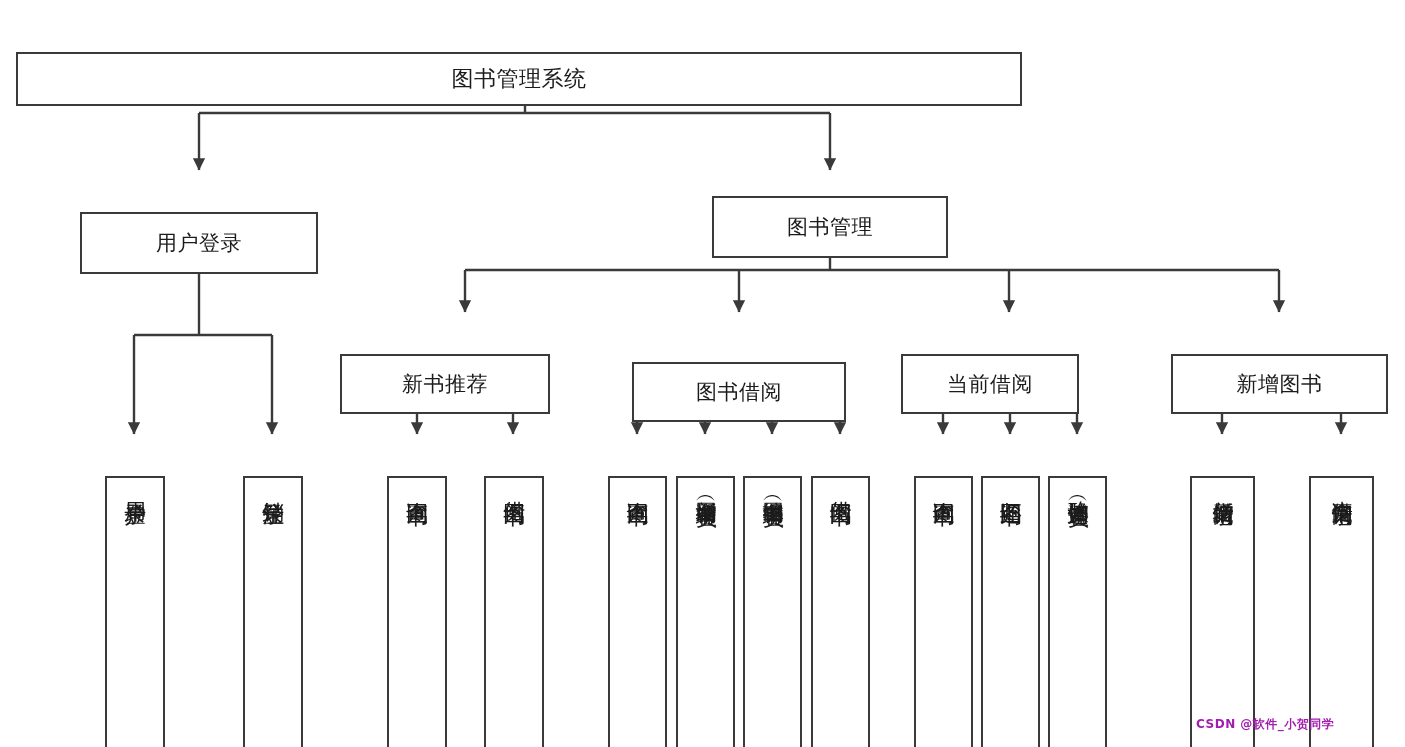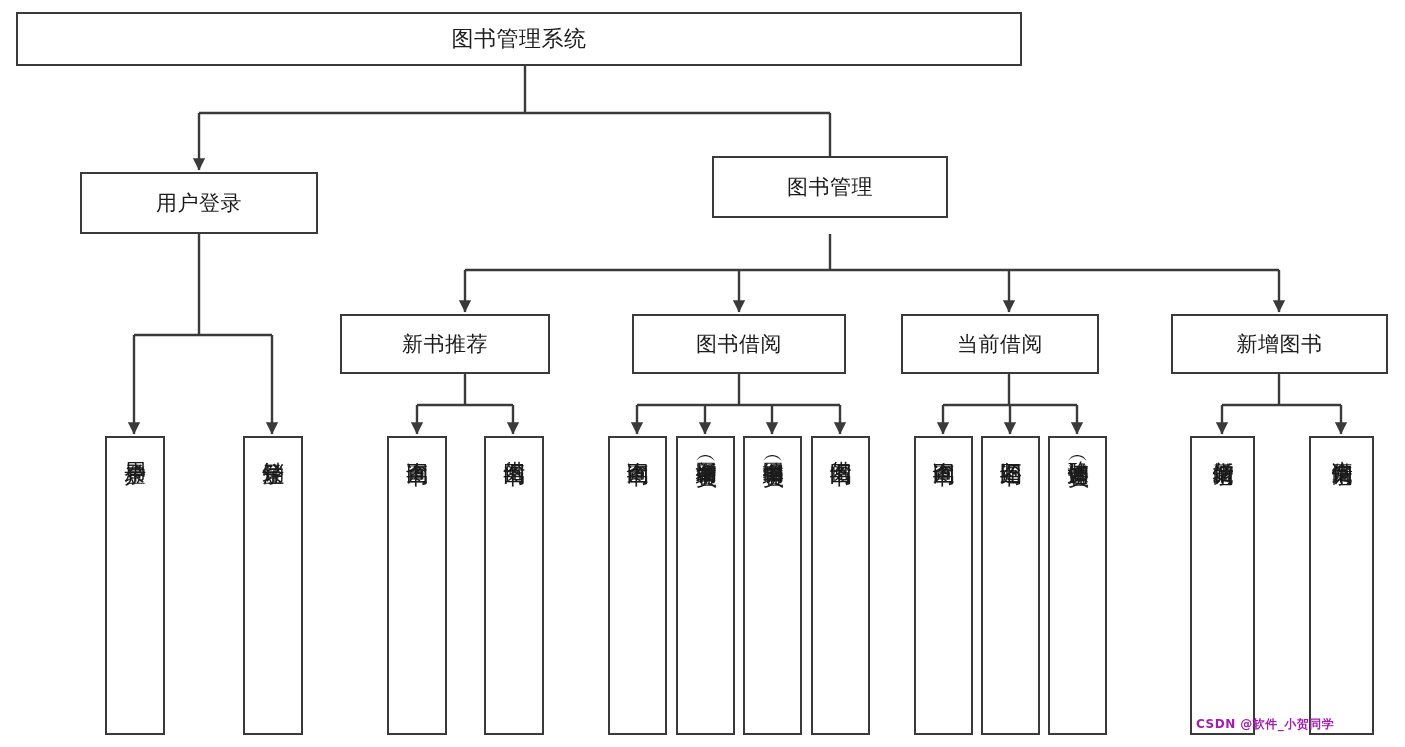--- a/index.html
+++ b/index.html
@@ -28,20 +28,21 @@
   }
   .node {
     position: absolute;
     box-sizing: border-box;
     background: #ffffff;
     border: 2px solid #3a3a3a;
     display: flex;
     align-items: center;
     justify-content: center;
     color: #1b1b1b;
+    margin-top: 40px;
   }
   .node-label {
     display: block;
     text-align: center;
     line-height: 1.18;
     letter-spacing: 0.5px;
   }
   
   .node.horiz .node-label {
     writing-mode: horizontal-tb;
@@ -131,24 +132,24 @@
   <div class="node horiz" style="left: 80px; top: 172px; width: 238px; height: 62px;">
     <span class="node-label">用户登录</span>
   </div>
   <div class="node horiz" style="left: 712px; top: 156px; width: 236px; height: 62px;">
     <span class="node-label">图书管理</span>
   </div>
 
   <div class="node horiz" style="left: 340px; top: 314px; width: 210px; height: 60px;">
     <span class="node-label">新书推荐</span>
   </div>
-  <div class="node horiz" style="left: 632px; top: 314px; width: 214px; height: 60px;">
+  <div class="node horiz" style="left: 632px; top: 322px; width: 214px; height: 60px;">
     <span class="node-label">图书借阅</span>
   </div>
-  <div class="node horiz" style="left: 901px; top: 314px; width: 198px; height: 60px;">
+  <div class="node horiz" style="left: 901px; top: 314px; width: 178px; height: 60px;">
     <span class="node-label">当前借阅</span>
   </div>
   <div class="node horiz" style="left: 1171px; top: 314px; width: 217px; height: 60px;">
     <span class="node-label">新增图书</span>
   </div>
 
   <div class="node vert" style="left: 105px; top: 436px; width: 60px; height: 299px;">
     <span class="node-label">用户登录</span>
   </div>
   <div class="node vert" style="left: 243px; top: 436px; width: 60px; height: 299px;">

